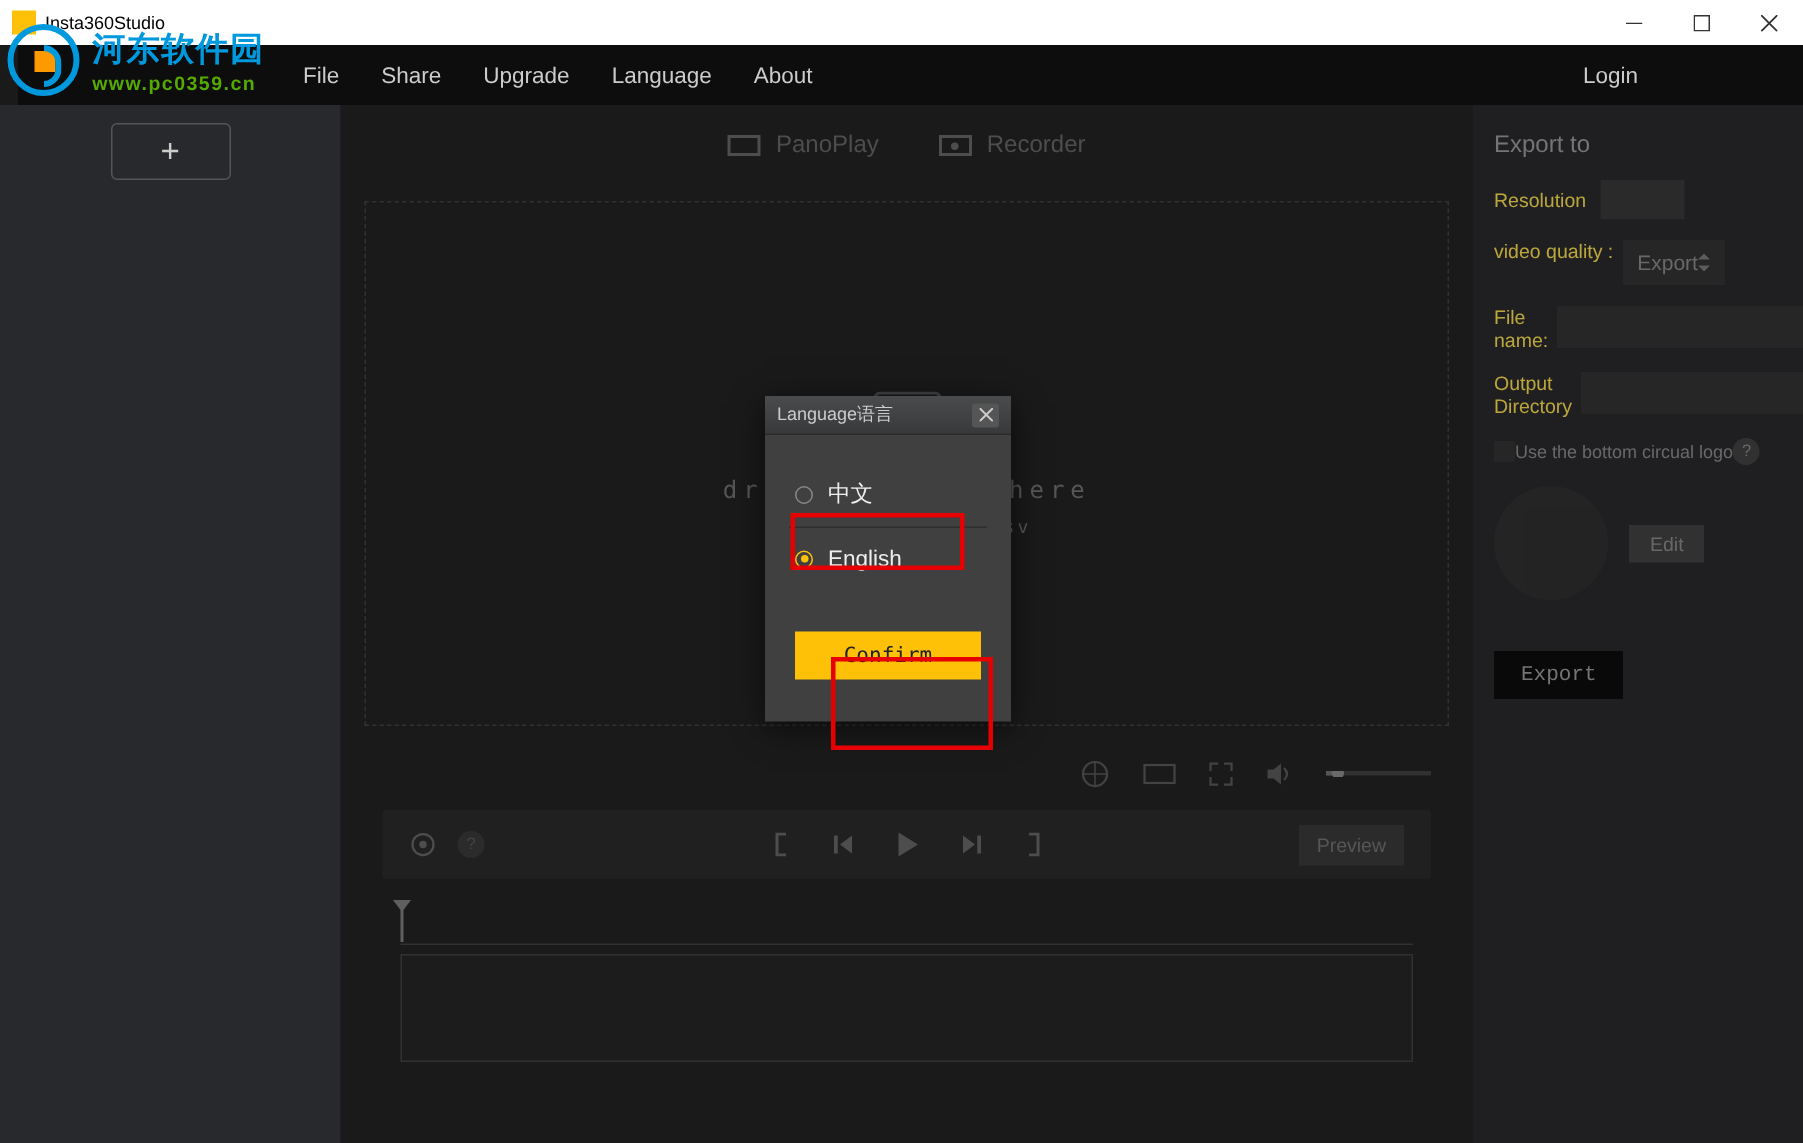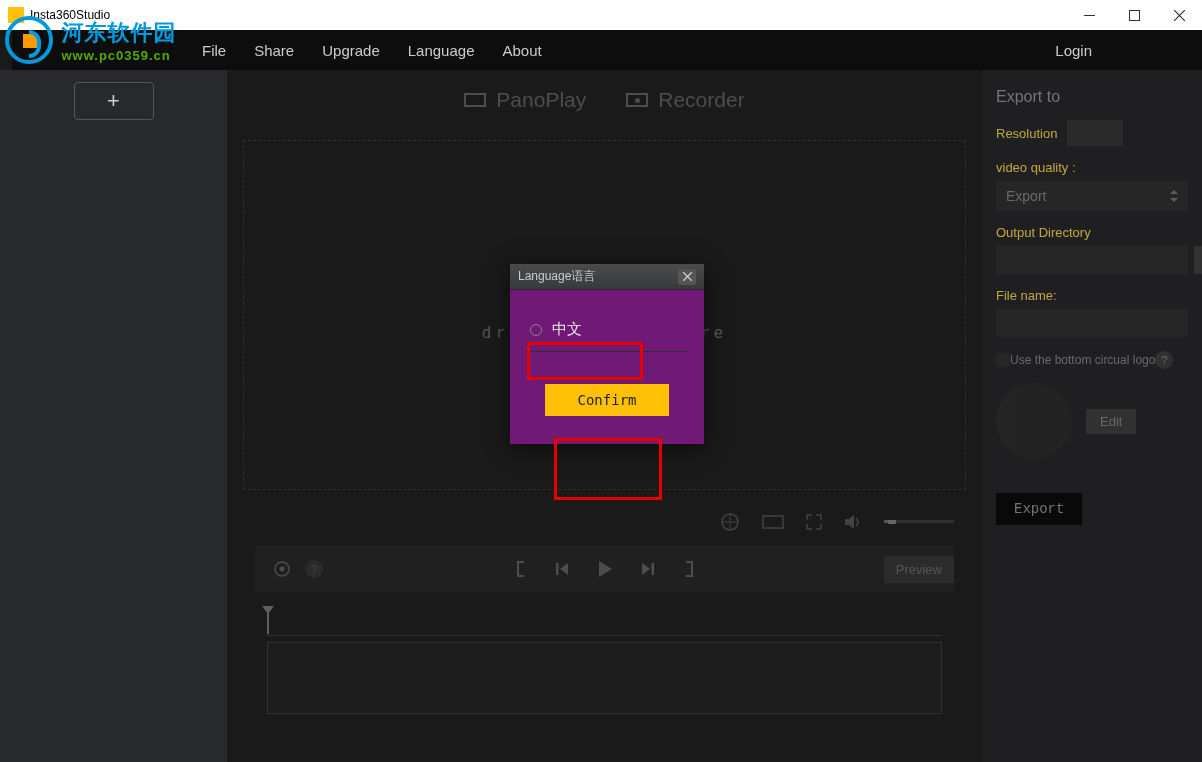--- a/index.html
+++ b/index.html
@@ -33,68 +33,68 @@
 
 .sidebar { width: 227px; background: #28292c; padding: 12px; }
 .sidebar-header { display: flex; align-items: center; gap: 8px; color: #ccc; font-size: 15px; padding: 6px 4px 18px 4px; }
 .hamburger { display: inline-block; width: 16px; height: 12px; border-top: 2px solid #ccc; border-bottom: 2px solid #ccc; position: relative; }
 .hamburger::before { content: ''; position: absolute; top: 3px; left: 0; right: 0; height: 2px; background: #ccc; }
 .add-btn { width: 80px; height: 38px; border: 1px solid #555; border-radius: 4px; display: flex; align-items: center; justify-content: center; color: #ccc; font-size: 22px; margin: 0 auto; cursor: pointer; }
 
 
 .center { flex: 1; background: #1a1a1a; display: flex; flex-direction: column; position: relative; opacity: 0.55; }
 .view-tabs { display: flex; gap: 40px; justify-content: center; padding: 18px 0 12px 0; }
-.view-tab { display: flex; align-items: center; gap: 10px; color: #777; font-size: 21px; }
+.view-tab { display: flex; align-items: center; gap: 10px; color: #777; font-size: 16px; }
 .tab-icon-rect { width: 22px; height: 14px; border: 2px solid #777; }
 .tab-icon-rec { width: 22px; height: 14px; border: 2px solid #777; position: relative; }
 .tab-icon-rec::after { content: ''; width: 5px; height: 5px; background: #777; border-radius: 50%; position: absolute; top: 2.5px; left: 6.5px; }
 
 .dropzone { margin: 16px; border: 1px dashed #444; height: 350px; display: flex; flex-direction: column; align-items: center; justify-content: center; color: #888; }
 .dropzone-icon { font-size: 48px; margin-bottom: 16px; }
 .dropzone-text { font-size: 16px; letter-spacing: 4px; font-family: monospace; }
 .dropzone-sub { font-size: 12px; margin-top: 8px; letter-spacing: 2px; font-family: monospace; }
 
 .video-toolbar { display: flex; align-items: center; justify-content: flex-end; gap: 22px; padding: 6px 28px; color: #666; }
 
 .playback-bar { background: #262626; margin: 8px 28px 0 28px; height: 46px; border-radius: 2px; display: flex; align-items: center; padding: 0 18px; color: #666; position: relative; }
 .pb-left { display: flex; gap: 14px; align-items: center; }
 .pb-center { position: absolute; left: 50%; transform: translateX(-50%); display: flex; gap: 28px; align-items: center; }
-.pb-right { position: absolute; right: 0; }
+.pb-right { position: absolute; right: 18px; }
 .pb-btn { font-size: 16px; }
 .preview-btn { background: #3a3a3a; padding: 6px 12px; font-size: 13px; color: #888; }
 .help-circle { width: 18px; height: 18px; border-radius: 50%; background: #3a3a3a; display: inline-flex; align-items: center; justify-content: center; font-size: 11px; }
 
 .timeline { margin: 18px 40px 0 40px; }
 .timeline-ruler { height: 26px; border-bottom: 1px solid #444; position: relative; }
 .timeline-ruler::before { content: ''; position: absolute; left: 0; top: 2px; width: 2px; height: 22px; background: #999; }
 .ruler-triangle { position: absolute; left: -5px; top: -4px; width: 0; height: 0; border-left: 6px solid transparent; border-right: 6px solid transparent; border-top: 8px solid #999; }
 .timeline-track { height: 72px; border: 1px solid #444; margin-top: 6px; background: #1e1e1e; }
 
 
 .right-panel { width: 220px; background: #1f1f21; padding: 18px 14px; color: #888; font-size: 14px; display: flex; flex-direction: column; gap: 14px; position: relative; }
 .right-panel > * { opacity: 0.7; }
 .panel-title { font-size: 16px; color: #999; }
-.form-row { display: flex; flex-direction: column; gap: 6px; }
+.form-row { display: flex; flex-direction: row; gap: 6px; }
 .form-label { font-size: 13px; color: #fde047; }
 .dark-input { background: #2a2a2a; border: none; height: 28px; color: #888; padding: 0 8px; font-size: 13px; }
 .select-wrap { background: #2a2a2a; height: 30px; display: flex; align-items: center; justify-content: space-between; padding: 0 10px; color: #888; }
 .browse-row { display: flex; gap: 6px; }
 .browse-btn { background: #3a3a3a; padding: 0 8px; display: flex; align-items: center; font-size: 12px; }
 .resolution-row { display: flex; align-items: center; gap: 10px; }
 .resolution-box { width: 56px; height: 26px; background: #2f2f2f; }
 .checkbox-row { display: flex; align-items: center; gap: 0; font-size: 12px; }
 .check { width: 14px; height: 14px; background: #2a2a2a; }
 .circle-preview { width: 76px; height: 76px; border-radius: 50%; background: #262626; }
 .edit-btn { background: #3a3a3a; padding: 5px 14px; font-size: 13px; }
 .export-btn { background: #000000; padding: 8px 18px; font-size: 14px; color: #999; align-self: flex-start; margin-top: 20px; font-family: Liberation Mono, monospace; }
 .logo-row { display: flex; align-items: center; gap: 14px; }
 
 
 .dialog-overlay { position: absolute; inset: 0; z-index: 100; }
-.dialog { position: absolute; left: 510px; top: 264px; width: 194px; background: #701a75; box-shadow: 0 4px 20px rgba(0,0,0,0.6); }
+.dialog { position: absolute; left: 510px; top: 264px; width: 164px; background: #404040; box-shadow: 0 4px 20px rgba(0,0,0,0.6); }
 .dialog-title { background: linear-gradient(#4a4b4d, #38393b); height: 26px; display: flex; align-items: center; justify-content: space-between; padding: 0 8px; color: #ccc; font-size: 12px; border-bottom: 1px solid #2a2a2a; }
 .dialog-close { width: 18px; height: 16px; background: #555; display: flex; align-items: center; justify-content: center; font-size: 11px; color: #ccc; border-radius: 2px; }
 .dialog-body { padding: 22px 16px 28px 16px; }
 .radio-row { display: flex; align-items: center; gap: 10px; padding: 8px 4px; color: #eee; font-size: 15px; }
 .radio { width: 12px; height: 12px; border: 1.5px solid #ffc107; border-radius: 50%; display: inline-flex; align-items: center; justify-content: center; flex-shrink: 0; }
 .radio.unchecked { border-color: #888; }
 .radio.checked::after { content: ''; width: 5px; height: 5px; background: #ffc107; border-radius: 50%; }
 .radio-divider { height: 1px; background: #2e2e2e; margin: 4px 0; }
 .confirm-wrap { display: flex; justify-content: center; margin-top: 32px; }
 .confirm-btn { background: #ffc107; color: #222; padding: 8px 32px; font-family: monospace; font-size: 14px; border: none; cursor: pointer; }
@@ -279,30 +279,30 @@
         <span>
           <svg width="8" height="12">
               <polygon points="0,4 8,4 4,0" fill="#777"></polygon>
               <polygon points="0,8 8,8 4,12" fill="#777"></polygon>
             </svg>
         </span>
       </div>
     </div>
 
     <div class="form-row">
+      <span class="form-label">File name:</span>
+      <input class="dark-input" style="">
+    </div>
+
+    <div class="form-row">
       <span class="form-label">Output Directory</span>
       <div class="browse-row">
         <input class="dark-input" style="flex: 1 1 0%;">
         <div class="browse-btn">Browse</div>
       </div>
-    </div>
-
-    <div class="form-row">
-      <span class="form-label">File name:</span>
-      <input class="dark-input" style="">
     </div>
 
     <div class="checkbox-row">
       <span class="check"></span>
       <span>Use the bottom circual logo</span>
       <span class="help-circle">?</span>
     </div>
 
     <div class="logo-row">
       <div class="circle-preview"></div>
@@ -322,20 +322,24 @@
             <path d="M0 0 L9 9 M9 0 L0 9" stroke="#ccc" stroke-width="1.3"></path>
           </svg>
       </span>
     </div>
     <div class="dialog-body">
       <div class="radio-row">
         <span class="radio unchecked"></span>
         <span>中文</span>
       </div>
       <div class="radio-divider"></div>
+      <div class="radio-row">
+        <span class="radio checked"></span>
+        <span>English</span>
+      </div>
       <div class="confirm-wrap">
         <button class="confirm-btn">Confirm</button>
       </div>
     </div>
   </div>
 </div>
 
 <div class="highlight-1"></div>
 <div class="highlight-2"></div>
 

